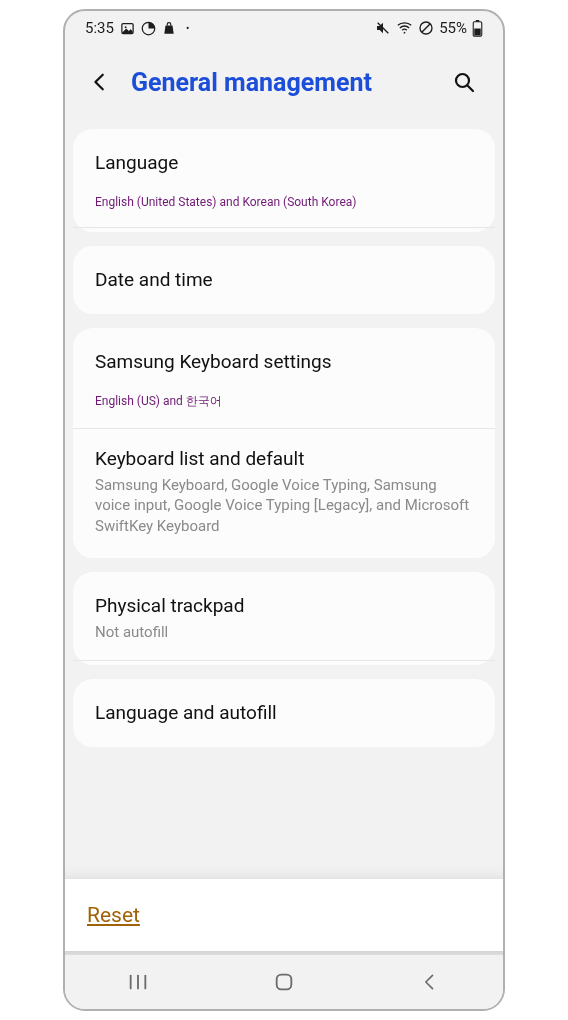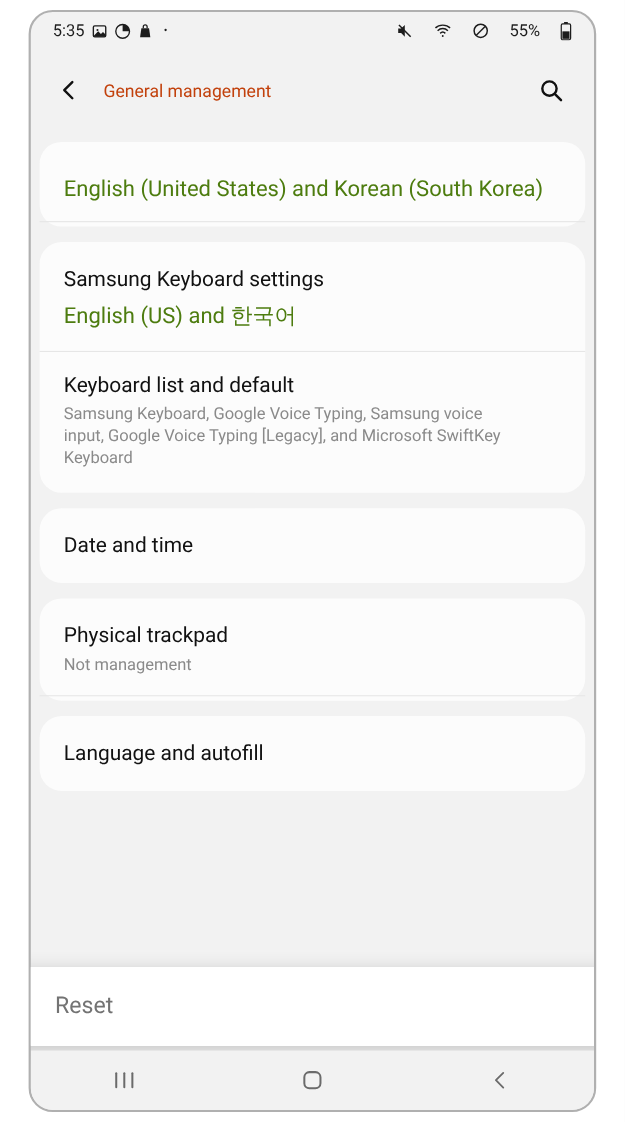--- a/index.html
+++ b/index.html
@@ -6,58 +6,58 @@
   html, body { height: 100%; }
   body {
     font-family: -apple-system, BlinkMacSystemFont, "Segoe UI", Roboto, Helvetica, Arial, sans-serif;
     background: #ffffff;
     width: 568px;
     height: 1020px;
     overflow: hidden;
     position: relative;
   }
   .device-frame {
-    width: 516px;
+    width: 442px;
     height: 1002px;
     margin: 9px auto;
     border: 2px solid #b0b0b0;
     border-radius: 22px;
     background: #f2f2f2;
     position: relative;
     overflow: hidden;
   }
   
   .status-bar {
     height: 34px;
     display: flex;
     align-items: center;
     justify-content: space-between;
     padding: 0 20px;
     font-size: 15px;
     color: #1d1d1d;
   }
   .status-left { display: flex; align-items: center; gap: 6px; }
-  .status-right { display: flex; align-items: center; gap: 18px; }
+  .status-right { display: flex; align-items: center; gap: 5px; }
   .status-bar svg { display: block; }
   
   .header {
     display: flex;
     align-items: center;
     padding: 20px 22px 30px 18px;
   }
   .back-btn {
     width: 34px; height: 34px;
     display: flex; align-items: center; justify-content: center;
     margin-right: 14px;
     cursor: pointer;
   }
   .header-title {
-    font-size: 16px;
-    font-weight: 400;
-    color: #c2410c;
+    font-size: 25px;
+    font-weight: 700;
+    color: #1d4ed8;
     flex: 1;
   }
   .search-btn {
     width: 34px; height: 34px;
     display: flex; align-items: center; justify-content: center;
     cursor: pointer;
   }
   
   .section {
     background: #fcfcfc;
@@ -69,44 +69,45 @@
     padding: 18px 22px;
     cursor: pointer;
   }
   .item.sep { border-bottom: 1px solid #e6e6e6; }
   .item-title {
     font-size: 19px;
     color: #111;
     line-height: 1.25;
   }
   .item-sub-link {
-    font-size: 20px;
-    color: #4d7c0f;
-    margin-top: 8px;
+    font-size: 12px;
+    color: #701a75;
+    margin-top: 20px;
   }
   .item-sub-muted {
     font-size: 15px;
     color: #8a8a8a;
     margin-top: 4px;
     line-height: 1.35;
     max-width: 420px;
   }
   
   .overlay-row {
     position: absolute;
     left: -26px;
     right: -26px;
     bottom: 58px;
     background: #ffffff;
     padding: 24px 48px;
     font-size: 21px;
-    color: #737373;
+    color: #a16207;
     box-shadow: 0 4px 18px rgba(0,0,0,0.18);
     border-radius: 2px;
     cursor: pointer;
+    text-decoration: underline;
   }
   
   .navbar {
     position: absolute;
     left: 0; right: 0; bottom: 0;
     height: 54px;
     background: #f2f2f2;
     display: flex;
     justify-content: space-around;
     align-items: center;
@@ -175,45 +176,46 @@
     <div class="search-btn">
       <svg width="24" height="24" viewBox="0 0 24 24" fill="none" stroke="#111" stroke-width="2.2" stroke-linecap="round">
           <circle cx="10.5" cy="10.5" r="6.5"></circle>
           <line x1="16" y1="16" x2="21" y2="21"></line>
         </svg>
     </div>
   </div>
 
   <div class="section">
     <div class="item sep">
+      <div class="item-title">Language</div>
       <div class="item-sub-link">English (United States) and Korean (South Korea)</div>
+    </div>
+  </div>
+
+  <div class="section">
+    <div class="item">
+      <div class="item-title">Date and time</div>
     </div>
   </div>
 
   <div class="section">
     <div class="item sep">
       <div class="item-title">Samsung Keyboard settings</div>
       <div class="item-sub-link">English (US) and 한국어</div>
     </div>
     <div class="item">
       <div class="item-title">Keyboard list and default</div>
       <div class="item-sub-muted">Samsung Keyboard, Google Voice Typing, Samsung voice input, Google Voice Typing [Legacy], and Microsoft SwiftKey Keyboard</div>
     </div>
   </div>
 
   <div class="section">
-    <div class="item">
-      <div class="item-title">Date and time</div>
-    </div>
-  </div>
-
-  <div class="section">
     <div class="item sep">
       <div class="item-title">Physical trackpad</div>
-      <div class="item-sub-muted">Not management</div>
+      <div class="item-sub-muted">Not autofill</div>
     </div>
   </div>
 
   <div class="section">
     <div class="item">
       <div class="item-title">Language and autofill</div>
     </div>
   </div>
 
   <div class="overlay-row">

